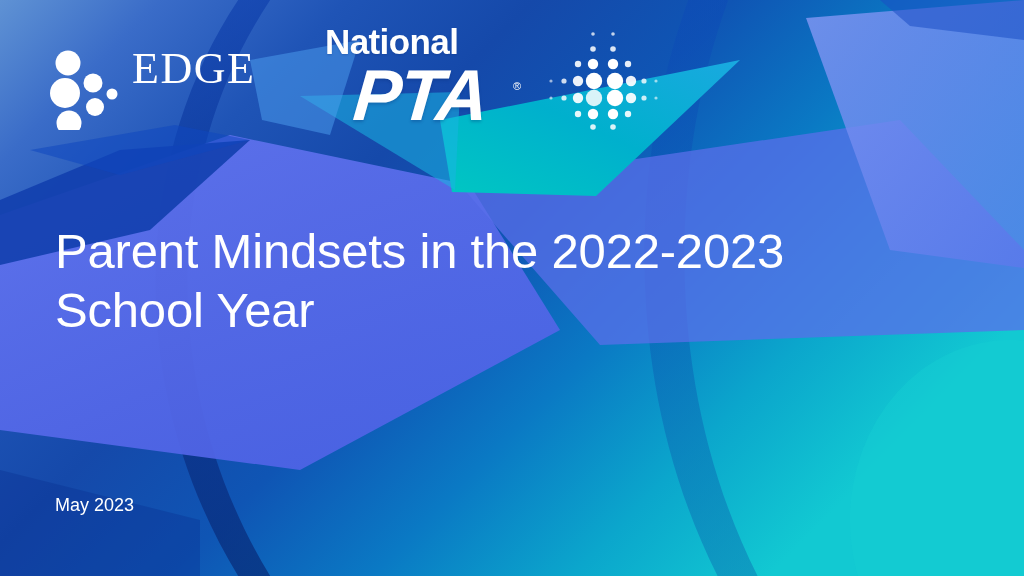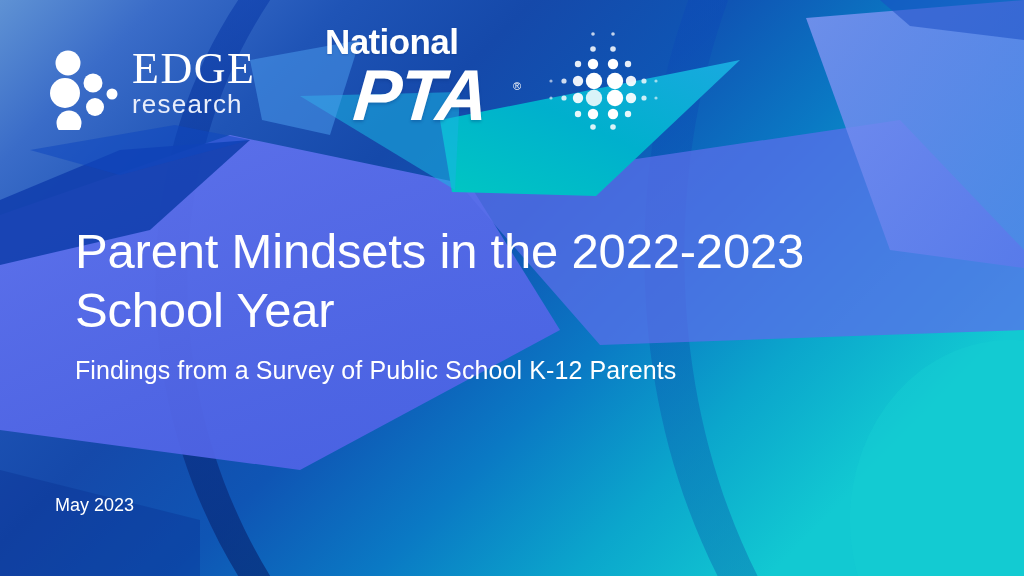--- a/index.html
+++ b/index.html
@@ -19,21 +19,21 @@
         #1547a8 44%,
         #0f4fb0 54%,
         #0a66c0 66%,
         #0a8cc8 78%,
         #0cb0ce 90%,
         #12c9d2 100%);
   }
   #bg { position:absolute; inset:0; width:1024px; height:576px; }
 
   
-  #title-block { position:absolute; left:55px; top:222px; width:880px;margin-left:20px; }
+  #title-block { position:absolute; left:55px; top:222px; width:880px; }
   #slide-title {
     font-size:49px; line-height:59px; font-weight:400;
     color:#ffffff; letter-spacing:-0.2px; white-space:pre-line;
   }
   #slide-subtitle {
     margin-top:14px; font-size:25px; line-height:32px;
     font-weight:400; color:#ffffff; letter-spacing:0.1px;
   }
   #slide-date {
     position:absolute; left:55px; top:450px;
@@ -182,21 +182,20 @@
       <svg id="edge-dots" viewBox="0 0 76 80" xmlns="http://www.w3.org/2000/svg">
         <circle cx="20" cy="13" r="12.5" fill="#ffffff"></circle>
         <circle cx="17" cy="43" r="15" fill="#ffffff"></circle>
         <circle cx="21" cy="73" r="12.5" fill="#ffffff"></circle>
         <circle cx="45" cy="33" r="9.5" fill="#ffffff"></circle>
         <circle cx="47" cy="57" r="9" fill="#ffffff"></circle>
         <circle cx="64" cy="44" r="5.5" fill="#ffffff"></circle>
       </svg>
       <div id="edge-word">
         <div id="edge-main">EDGE</div>
-        <div id="edge-sub">research</div>
       </div>
     </div>
 
     <div id="logo-pta">
       <div id="pta-national">National</div>
       <div id="pta-wrap">
         <span id="pta-main">PTA</span>
         <span id="pta-reg">®</span>
       </div>
     </div>
@@ -242,18 +241,17 @@
           <circle cx="45" cy="99" r="2.8" opacity="0.85"></circle>
           <circle cx="65" cy="99" r="2.8" opacity="0.85"></circle>
         </g>
       </svg>
     </div>
   </div>
 
   <div id="title-block">
     <h1 id="slide-title">Parent Mindsets in the 2022-2023
 School Year</h1>
-    <h2 id="slide-subtitle">Findings from a Survey of Public School K-12 Parents</h2>
   </div>
 
   <div id="slide-date">May 2023</div>
 
 </div>
 
 </body></html>

